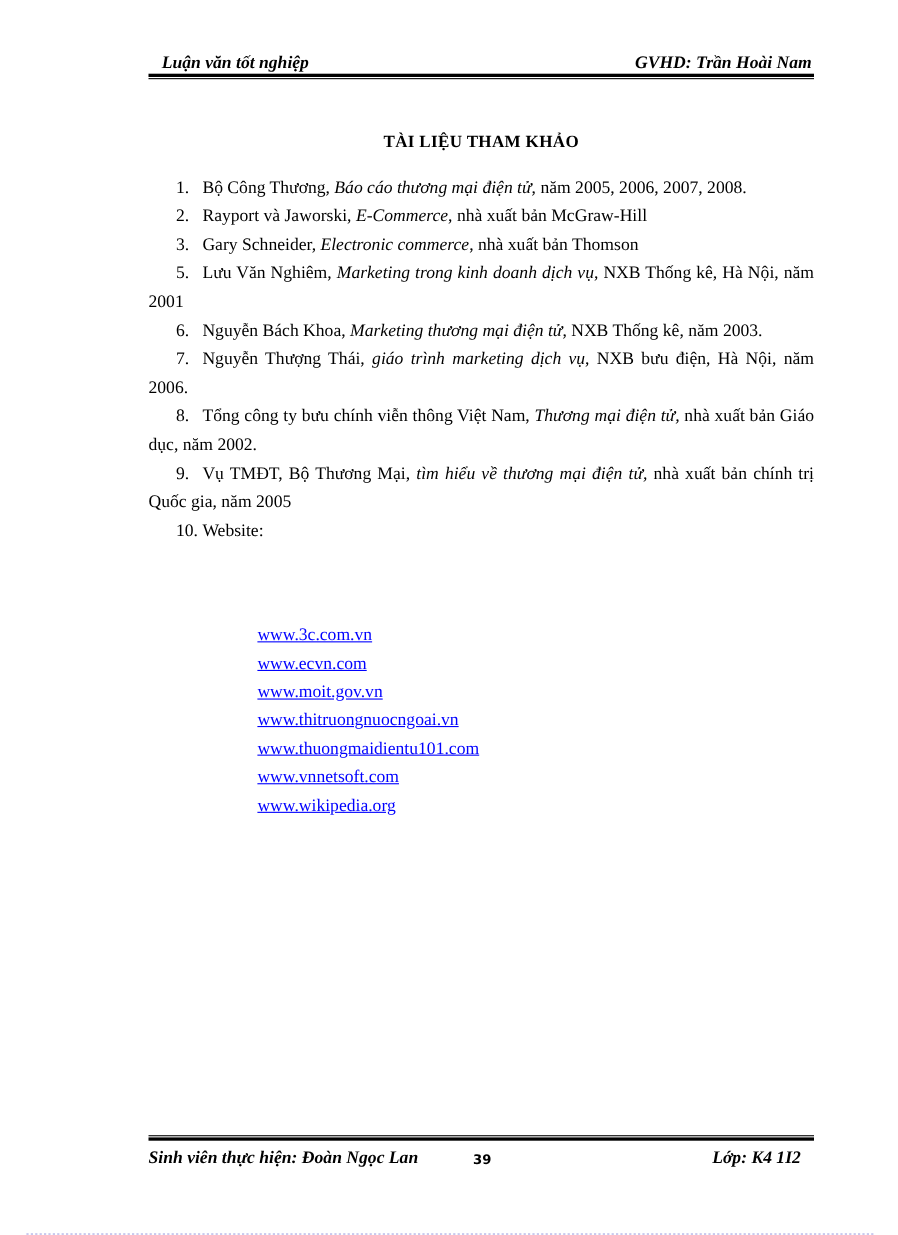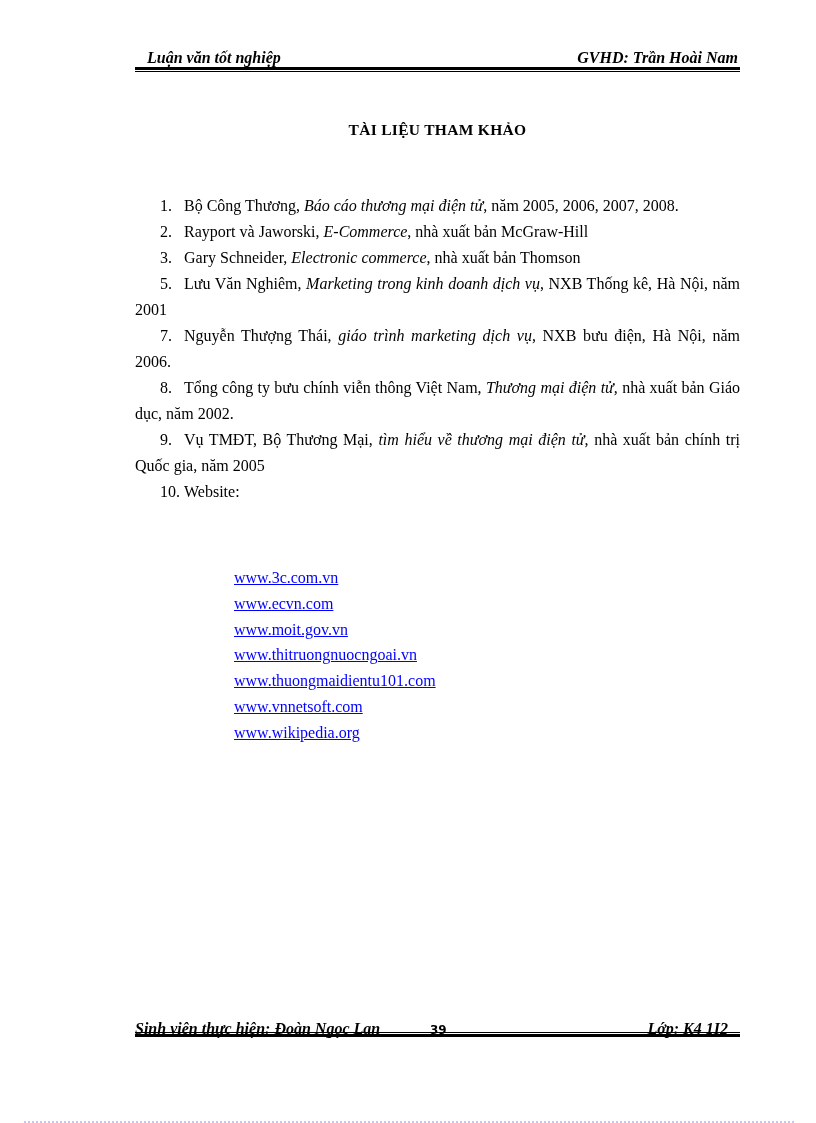--- a/index.html
+++ b/index.html
@@ -11,27 +11,27 @@
     .header .left { left: 0; margin-left: 12px; }
     .header .right { right: 2px; text-align: center; }
     .header-rule { position: absolute; left: 135px; top: 67px; width: 605px; }
     .header-rule .thick { height: 3px; background: #000; }
     .header-rule .gap { height: 1px; }
     .header-rule .thin { height: 1px; background: #000; }
     .footer-rule { position: absolute; left: 135px; top: 1032px; width: 605px; }
     .footer-rule .thin { height: 1px; background: #000; }
     .footer-rule .gap { height: 1px; }
     .footer-rule .thick { height: 3px; background: #000; }
-    .footer { position: absolute; left: 135px; top: 1017px; width: 605px; height: 24px; text-decoration: underline; }
+    .footer { position: absolute; left: 135px; top: 1041px; width: 605px; height: 24px; text-decoration: underline; }
     .footer .left { left: 0; }
     .footer .page { position: absolute; left: 295px; top: 6px; font-family: "DejaVu Sans", sans-serif; font-size: 12px; font-weight: bold; }
     .footer .right { right: 12px; }
     .title { position: absolute; left: 135px; width: 605px; top: 121px; text-align: center;
              font-weight: bold; font-size: 15.5px; letter-spacing: 0.3px; }
-    .refs { position: absolute; left: 135px; top: 158px; width: 605px; font-size: 16px; line-height: 26px; margin-top: 35px; }
+    .refs { position: absolute; left: 135px; top: 158px; width: 605px; font-size: 16px; line-height: 26px; }
     .ref { text-align: justify; text-indent: 25px; margin: 0; }
     .ref .num { display: inline-block; width: 24px; text-indent: 0; }
     .ref i { font-style: italic; }
     .ref sup { font-size: 10px; line-height: 0; }
     .websites { position: absolute; left: 234px; top: 565px; font-size: 16px; line-height: 25.8px; }
     .websites a { display: block; color: #0000ff; text-decoration: underline; width: max-content; padding-right: 6px; }
     .dots { position: absolute; left: 24px; top: 1121px; width: 770px; border-top: 2px dotted #c8c8ee; }
   </style>
 </head>
 <body>
@@ -46,20 +46,21 @@
     <div class="thin"></div>
 </div>
 
 <div class="title">TÀI LIỆU THAM KHẢO</div>
 
 <div class="refs">
   <p class="ref"><span class="num">1.</span><span>Bộ Công Thương, </span><i>Báo cáo thương mại điện tử</i><span>, năm 2005, 2006, 2007, 2008.</span></p>
   <p class="ref"><span class="num">2.</span><span>Rayport và Jaworski, </span><i>E-Commerce</i><span>, nhà xuất bản McGraw-Hill</span></p>
   <p class="ref"><span class="num">3.</span><span>Gary Schneider, </span><i>Electronic commerce</i><span>, nhà xuất bản Thomson</span></p>
   <p class="ref"><span class="num">5.</span><span>Lưu Văn Nghiêm, </span><i>Marketing trong kinh doanh dịch vụ</i><span>, NXB Thống kê, Hà Nội, năm 2001</span></p>
+  <p class="ref"><span class="num">6.</span><span>Nguyễn Bách Khoa, </span><i>Marketing thương mại điện tử</i><span>, NXB Thống kê, năm 2003.</span></p>
   <p class="ref"><span class="num">7.</span><span>Nguyễn Thượng Thái, </span><i>giáo trình marketing dịch vụ</i><span>, NXB bưu điện, Hà Nội, năm 2006.</span></p>
   <p class="ref"><span class="num">8.</span><span>Tổng công ty bưu chính viễn thông Việt Nam, </span><i>Thương mại điện tử,</i><span> nhà xuất bản Giáo dục, năm 2002.</span></p>
   <p class="ref"><span class="num">9.</span><span>Vụ TMĐT, Bộ Thương Mại, </span><i>tìm hiểu về thương mại điện tử,</i><span> nhà xuất bản chính trị Quốc gia, năm 2005</span></p>
   <p class="ref"><span class="num">10.</span><span>Website:</span></p>
 </div>
 
 <div class="websites">
   <a>www.3c.com.vn</a>
   <a>www.ecvn.com</a>
   <a>www.moit.gov.vn</a>

